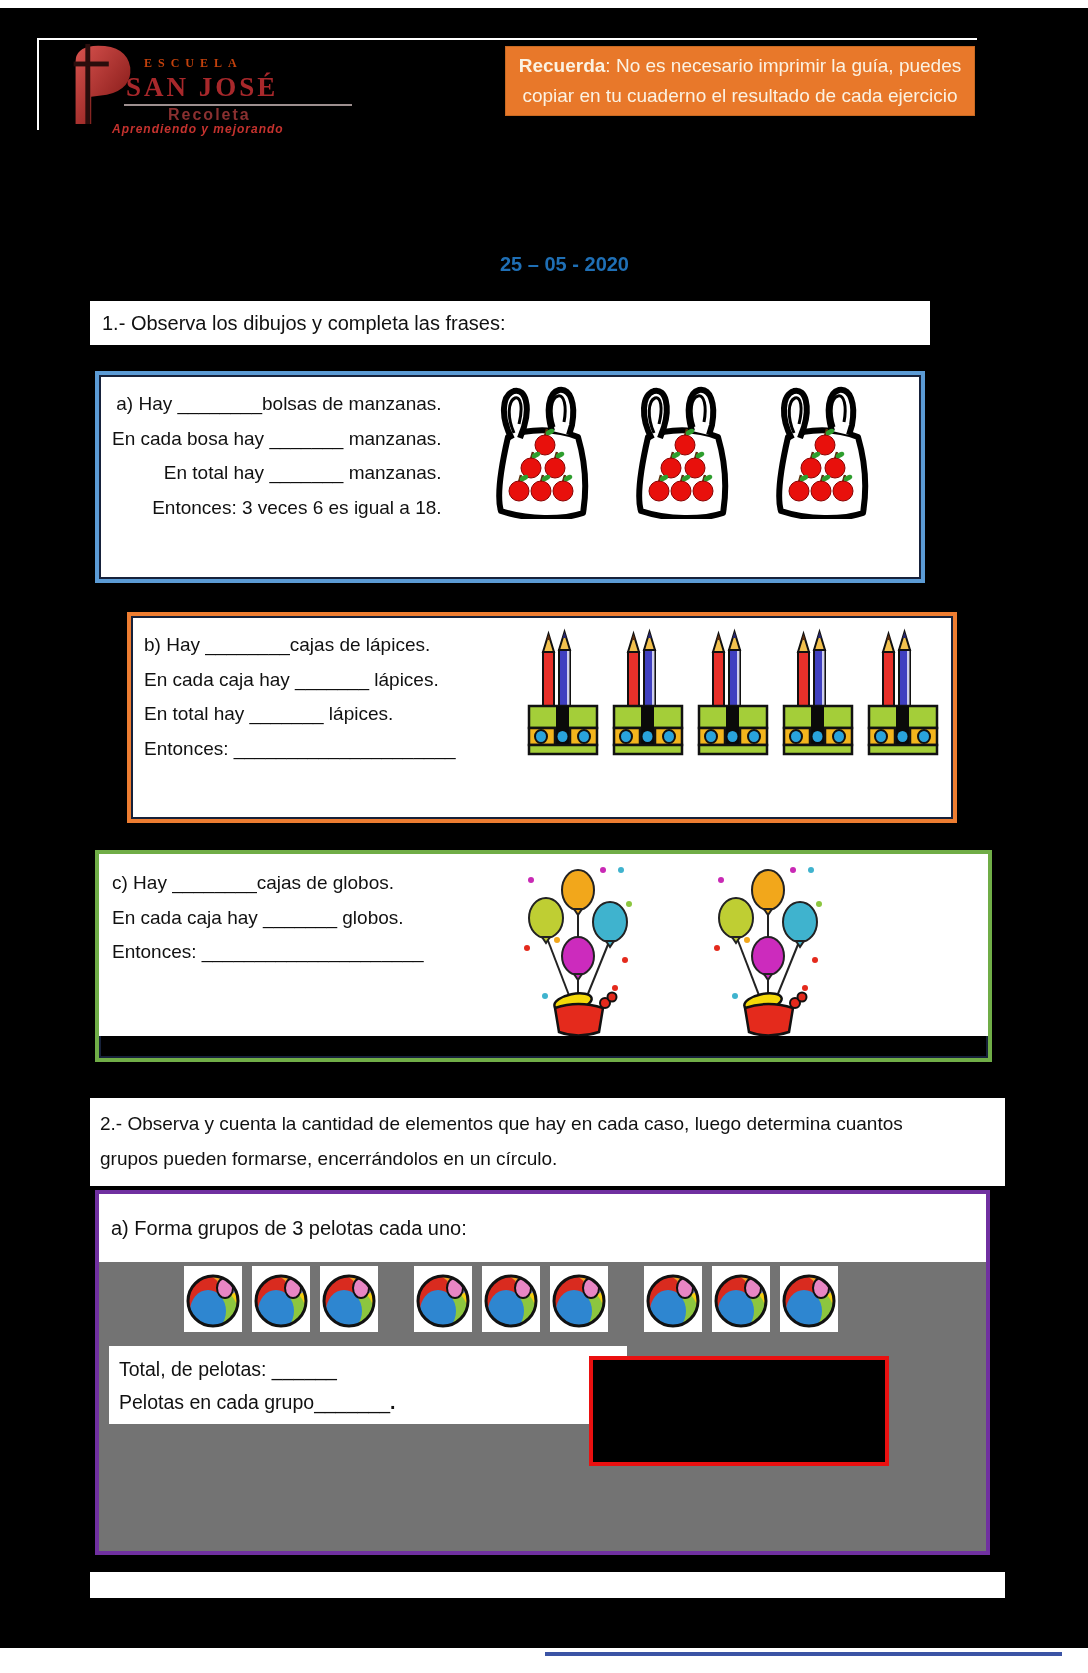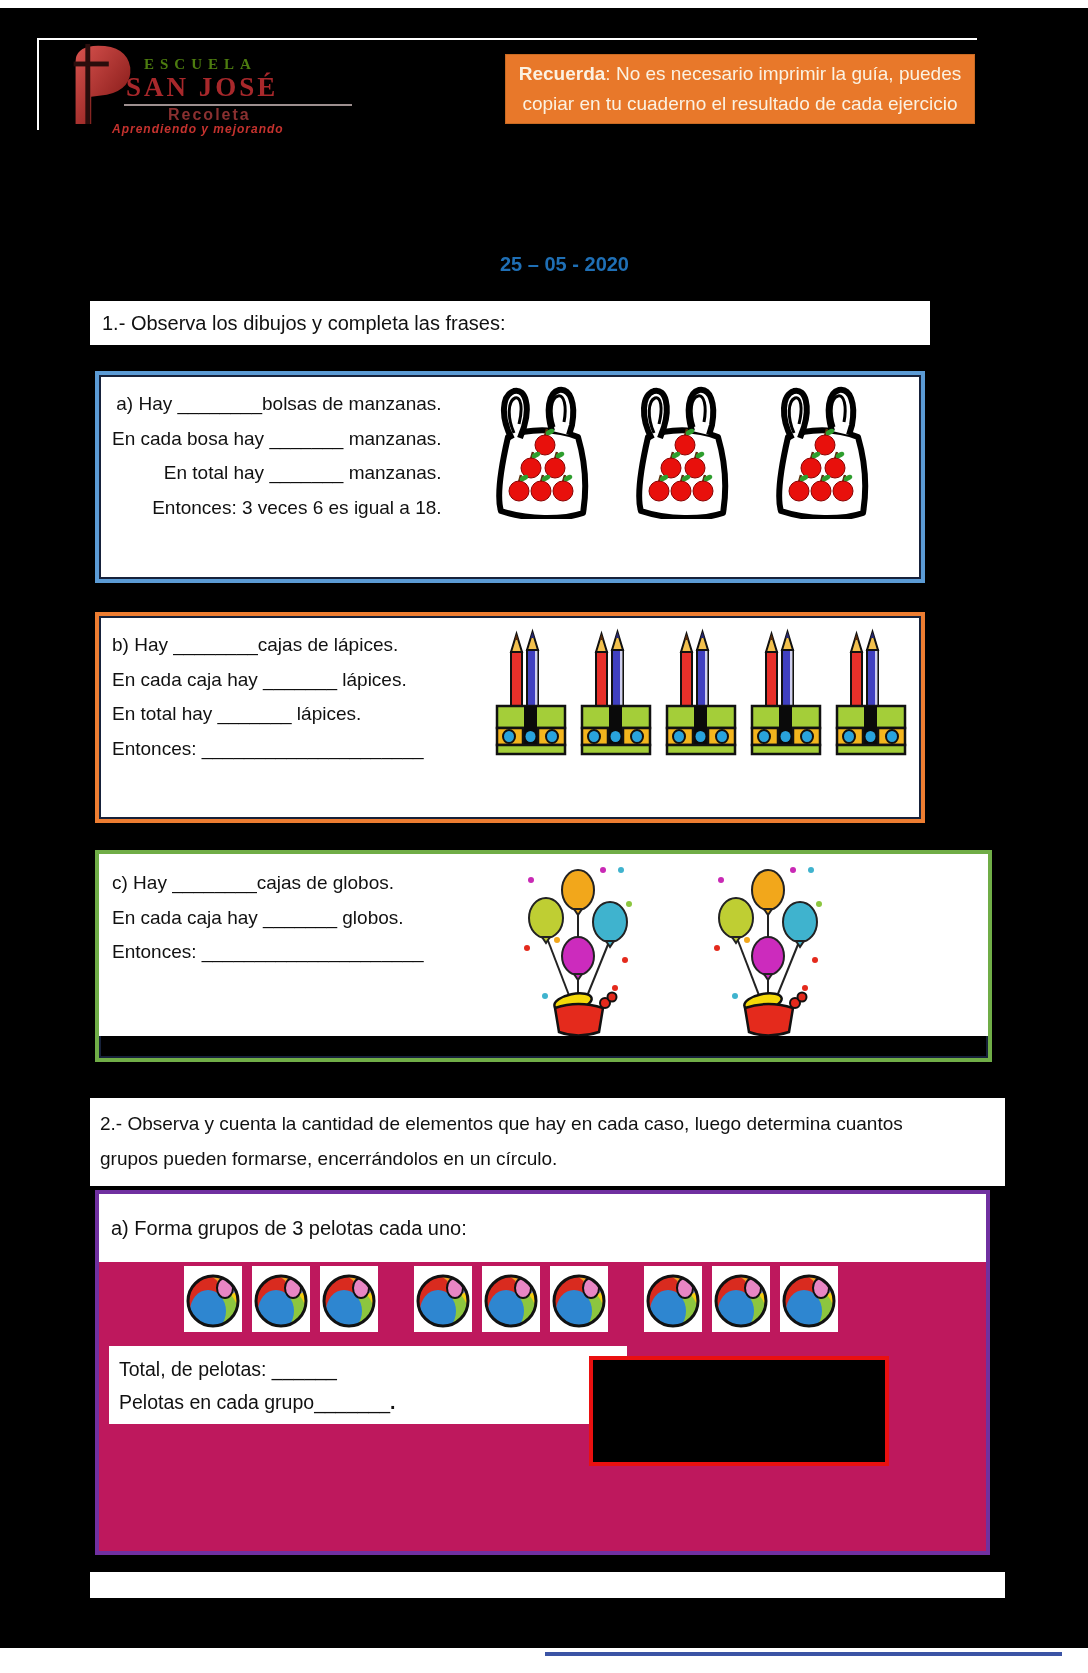--- a/index.html
+++ b/index.html
@@ -7,30 +7,30 @@
   .page { position:relative; width:1088px; height:1673px; background:#fff; overflow:hidden; }
   .abs { position:absolute; }
   .black-canvas { position:absolute; left:0; top:8px; width:1088px; height:1640px; background:#000; }
 
   
   .h-rule-top { left:37px; top:38px; width:940px; height:2px; background:#fff; }
   .h-rule-left { left:37px; top:38px; width:2px; height:92px; background:#fff; }
   .logo-wrap { left:50px; top:42px; width:310px; height:90px; }
   .logo-mark { position:absolute; left:6px; top:0px; width:88px; height:84px; }
   .logo-escuela { position:absolute; left:94px; top:14px; font-family:"Liberation Serif", serif;
-                  font-weight:bold; font-size:15px; letter-spacing:6px; color:#4d7c0f;text-align:right; }
+                  font-weight:bold; font-size:12px; letter-spacing:6px; color:#c2410c;text-align:right; }
   .logo-sanjose { position:absolute; left:76px; top:30px; font-family:"Liberation Serif", serif;
                   font-weight:bold; font-size:27px; letter-spacing:3px; color:#A8282B; }
   .logo-underline { position:absolute; left:74px; top:62px; width:228px; height:2px; background:#9d8f8f; }
   .logo-recoleta { position:absolute; left:118px; top:64px; font-weight:bold; font-size:16px;
                    letter-spacing:2px; color:#8A3030; }
   .logo-slogan { position:absolute; left:62px; top:80px; font-style:italic; font-weight:bold;
                  font-size:12px; letter-spacing:1px; color:#C5322E; }
 
-  .notice { left:505px; top:54px; width:470px; height:70px; background:#E8782A;
+  .notice { left:505px; top:46px; width:470px; height:70px; background:#E8782A;
             border:1px solid #C96A22; color:#FBF2E2; font-size:19px; line-height:30px;
             display:flex; flex-direction:column; justify-content:center; align-items:center; text-align:center; }
   .notice b { font-weight:bold; }
 
   .date { left:500px; top:227px; font-size:20px; font-weight:bold; color:#1F6FB5;margin-top:26px; }
 
   
   .s1-bar { left:90px; top:301px; width:840px; height:44px; background:#fff; color:#111;
             font-size:20px; line-height:44px; padding-left:12px; }
   .s2-bar { left:90px; top:1098px; width:915px; height:88px; background:#fff; color:#111;
@@ -47,21 +47,21 @@
   .ex-lines b { font-weight:normal; }
 
   .bags { position:absolute; left:385px; top:6px; display:flex; gap:22px; }
   .bag-img { width:118px; height:138px; }
   .pencils { position:absolute; left:395px; top:8px; display:flex; gap:11px; }
   .pencilbox-img { width:74px; height:132px; }
   .balloons { position:absolute; left:418px; top:2px; display:flex; gap:62px; }
   .balloonbox-img { width:128px; height:180px; background:#fff; }
 
   
-  .ex2-box { left:95px; top:1190px; width:895px; height:365px; border:4px solid #7030A0; background:#be185d; }
+  .ex2-box { left:95px; top:1190px; width:895px; height:365px; border:4px solid #7030A0; background:#737373; }
   .sub-bar { position:absolute; left:0; top:0; right:0; height:68px; background:#fff; color:#111;
              font-size:20px; line-height:68px; padding-left:12px; }
   .balls-row { position:absolute; left:85px; top:72px; display:flex; }
   .ball-tile { width:58px; height:66px; background:#fff; margin-right:10px; }
   .ball-tile:nth-child(4), .ball-tile:nth-child(7) { margin-left:26px; }
   .ball-tile svg { width:58px; height:66px; display:block; }
   .total-box { position:absolute; left:10px; top:152px; width:518px; height:78px; background:#fff;
                color:#111; font-size:19.5px; line-height:33px; padding:7px 0 0 10px; }
   .total-box b { font-weight:bold; }
   .red-box { position:absolute; left:490px; top:162px; width:300px; height:110px;
@@ -228,21 +228,21 @@
           <g transform="translate(79,110)">
               <path d="M0,-9 l2,-7" stroke="#5A2D0C" stroke-width="2.5" fill="none"></path>
               <circle r="10" fill="#E8100C" stroke="#8A0000"></circle>
               <ellipse cx="5" cy="-13" rx="4.5" ry="2.6" fill="#2E9E2E" transform="rotate(-25 5 -13)"></ellipse>
             </g>
         </g>
       </svg>
       </div>
   </div>
 
-  <div class="ex-box box-b" style="border-color: rgb(237, 125, 49);">
+  <div class="ex-box box-b" style="border-color: rgb(237, 125, 49); margin-left: 32px;">
     <div class="ex-lines">
       <div><span>b) Hay ________cajas de lápices.</span><b></b></div>
       <div><span>En cada caja hay _______ lápices.</span><b></b></div>
       <div><span>En total hay _______ lápices.</span><b></b></div>
       <div><span>Entonces: _____________________</span><b></b></div>
     </div>
     <div class="pencils">
       <svg class="pencilbox-img" viewBox="0 0 74 132">
         <polygon points="17,28 22.5,10 28,28" fill="#F2C14E" stroke="#111" stroke-width="2"></polygon>
         <polygon points="20.5,16 22.5,10 24.5,16" fill="#5A2D0C"></polygon>

